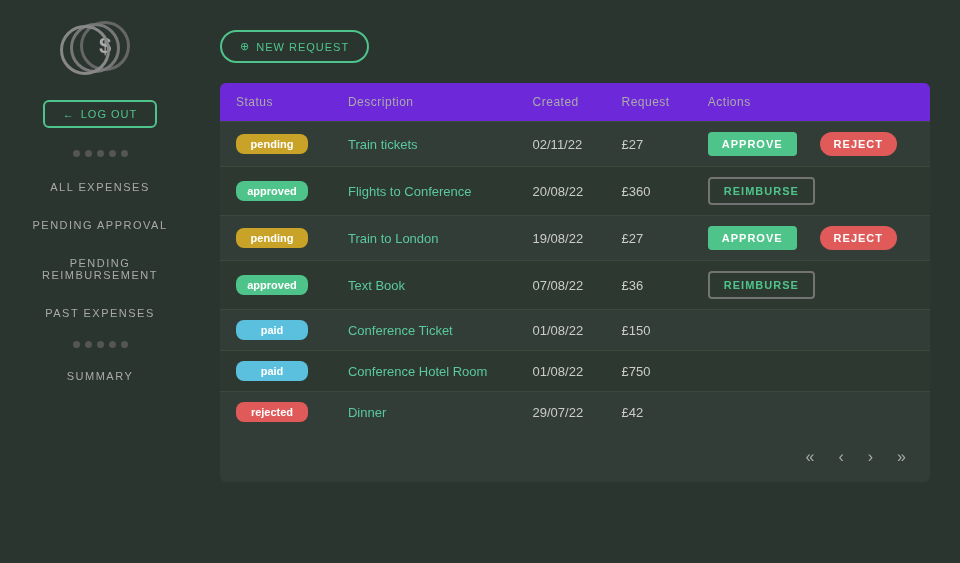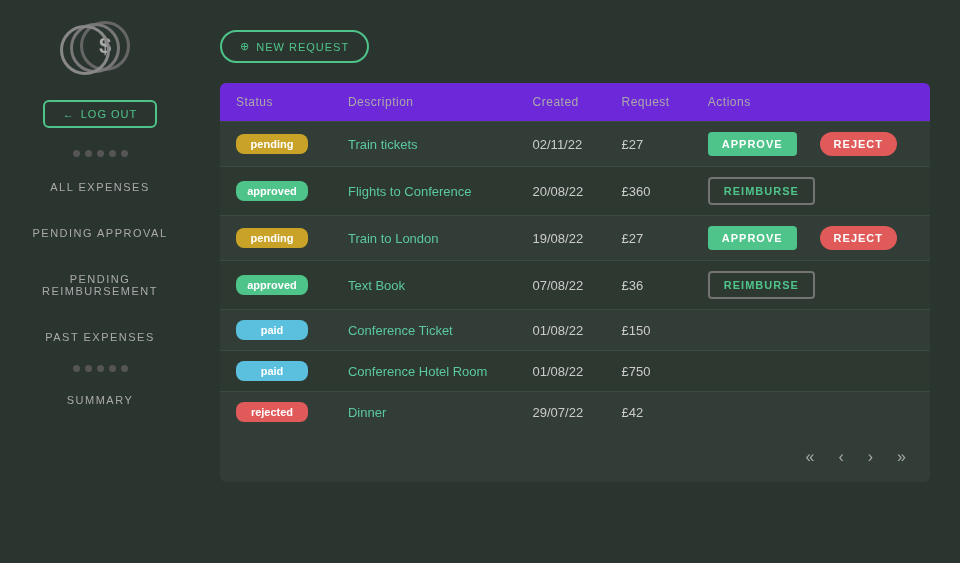--- a/index.html
+++ b/index.html
@@ -50,21 +50,21 @@
       height: 7px;
       border-radius: 50%;
       background: #555;
     }
 
     .nav-items {
       display: flex;
       flex-direction: column;
       align-items: center;
       width: 100%;
-      gap: 18px;
+      gap: 10px;
     }
 
     .nav-item {
       color: #aaa;
       font-size: 11px;
       letter-spacing: 1.5px;
       text-transform: uppercase;
       padding: 8px 16px;
       cursor: pointer;
       text-align: center;

